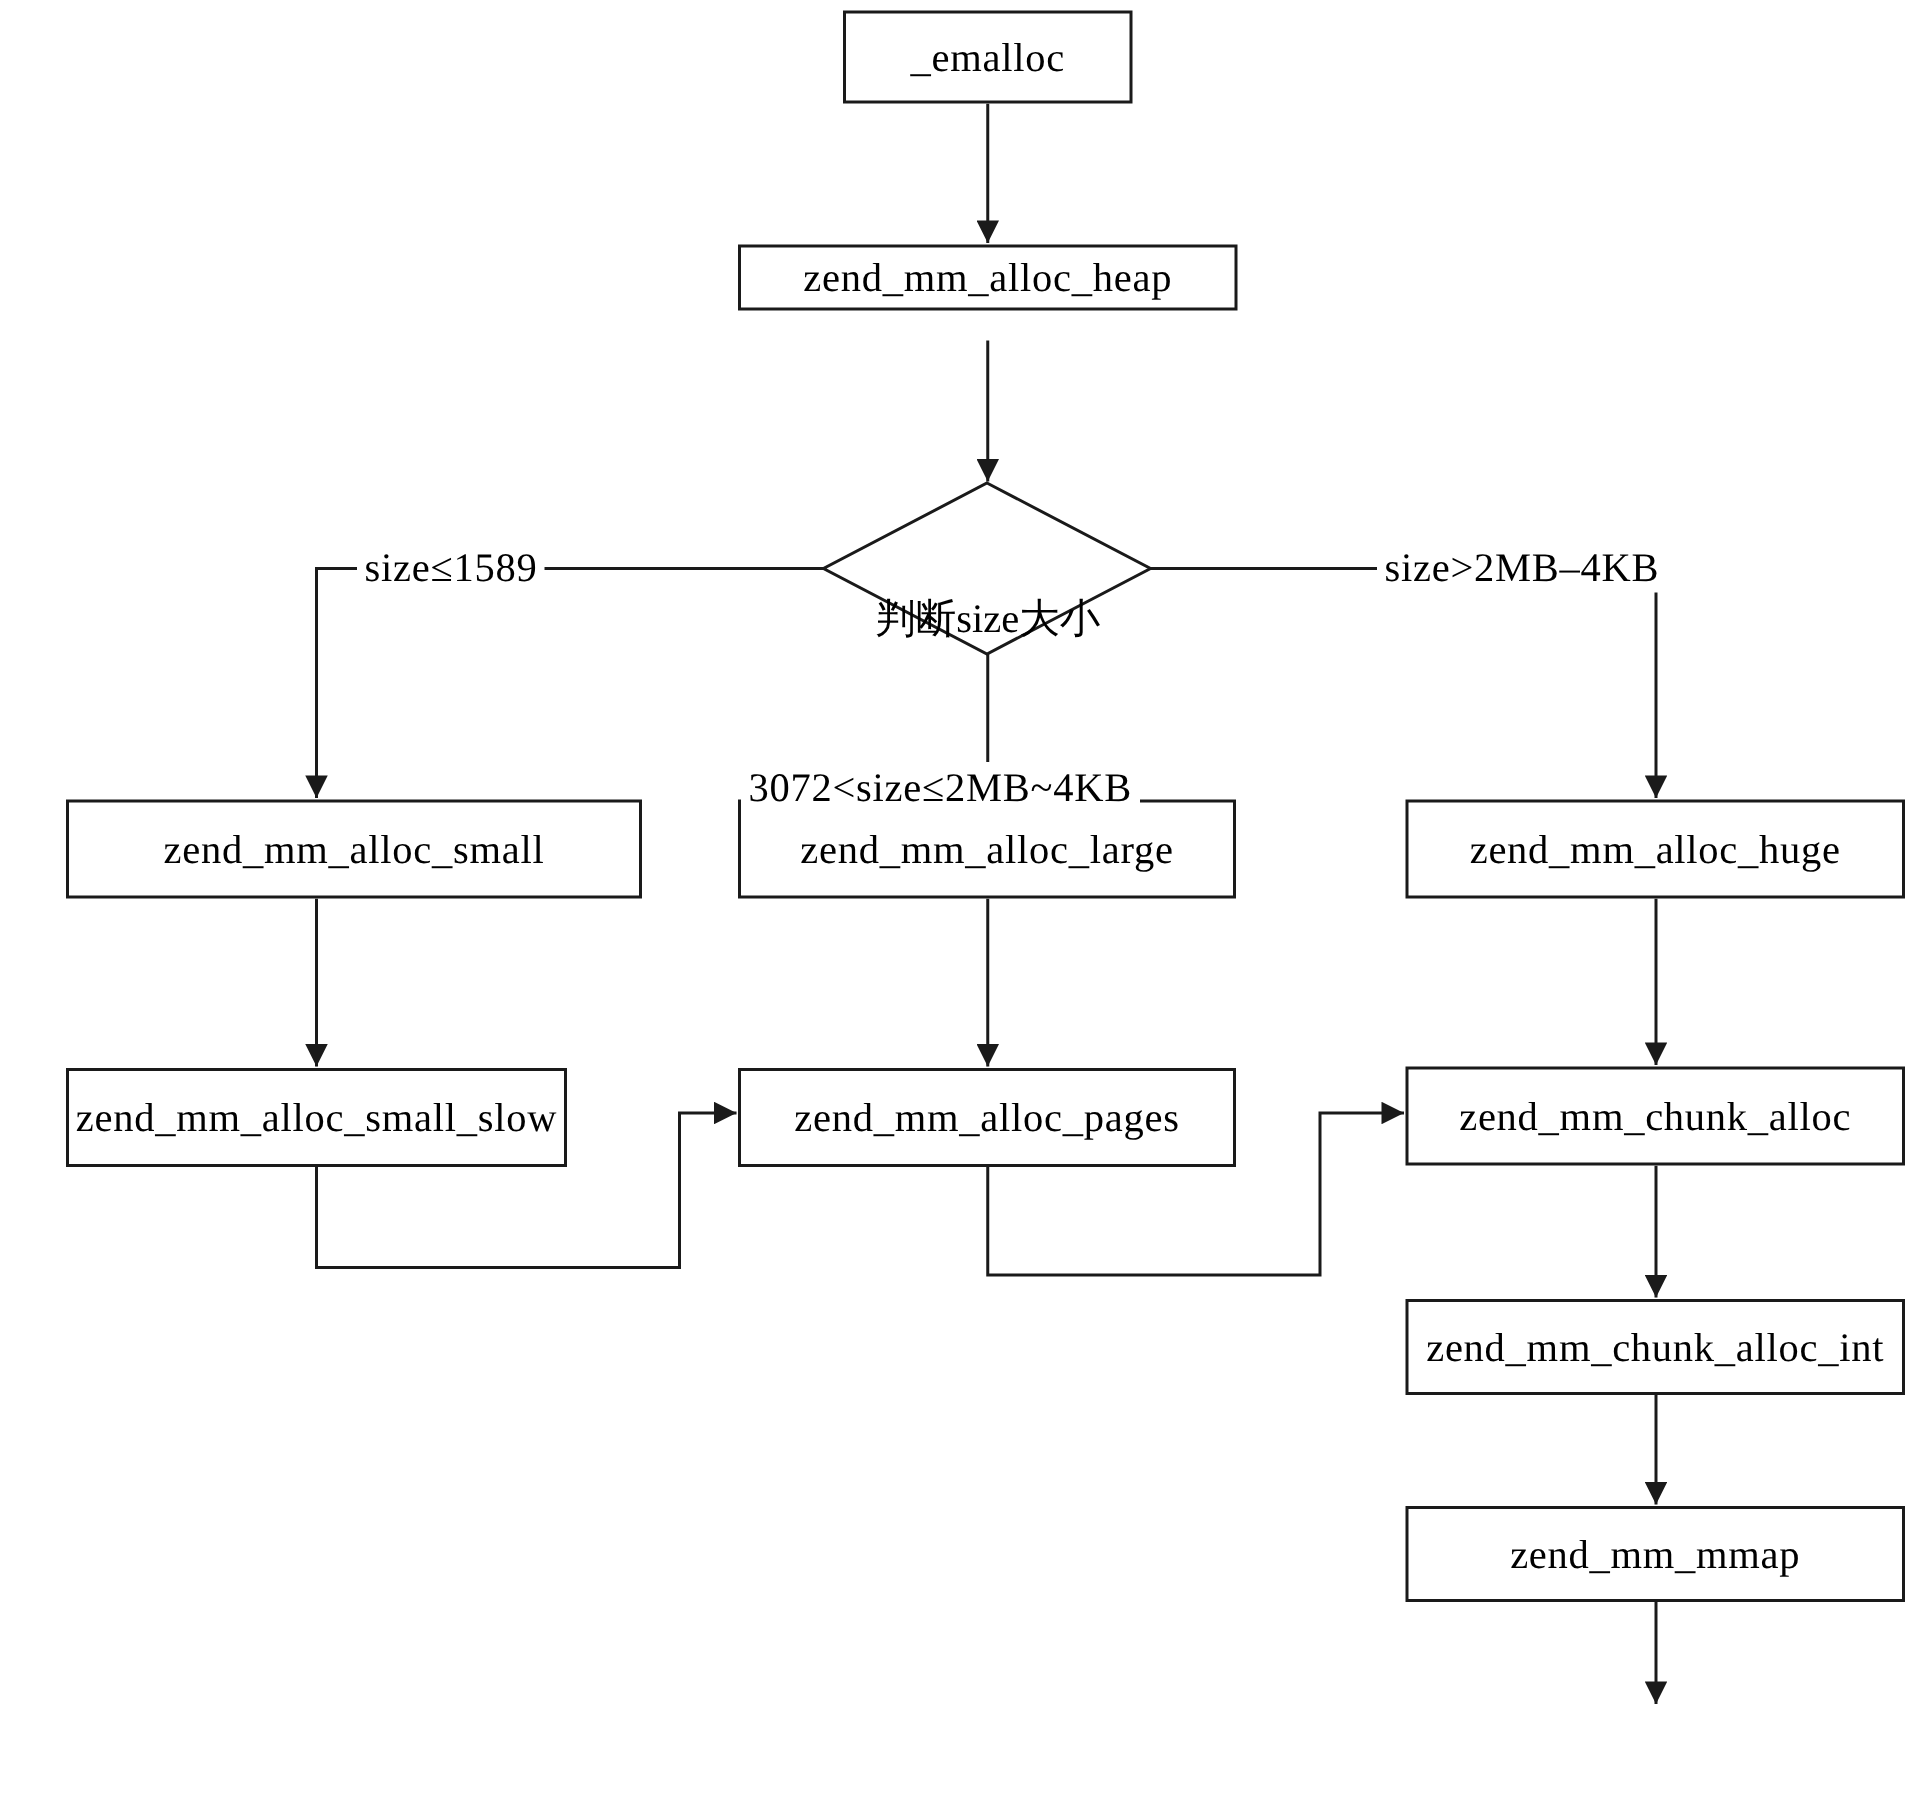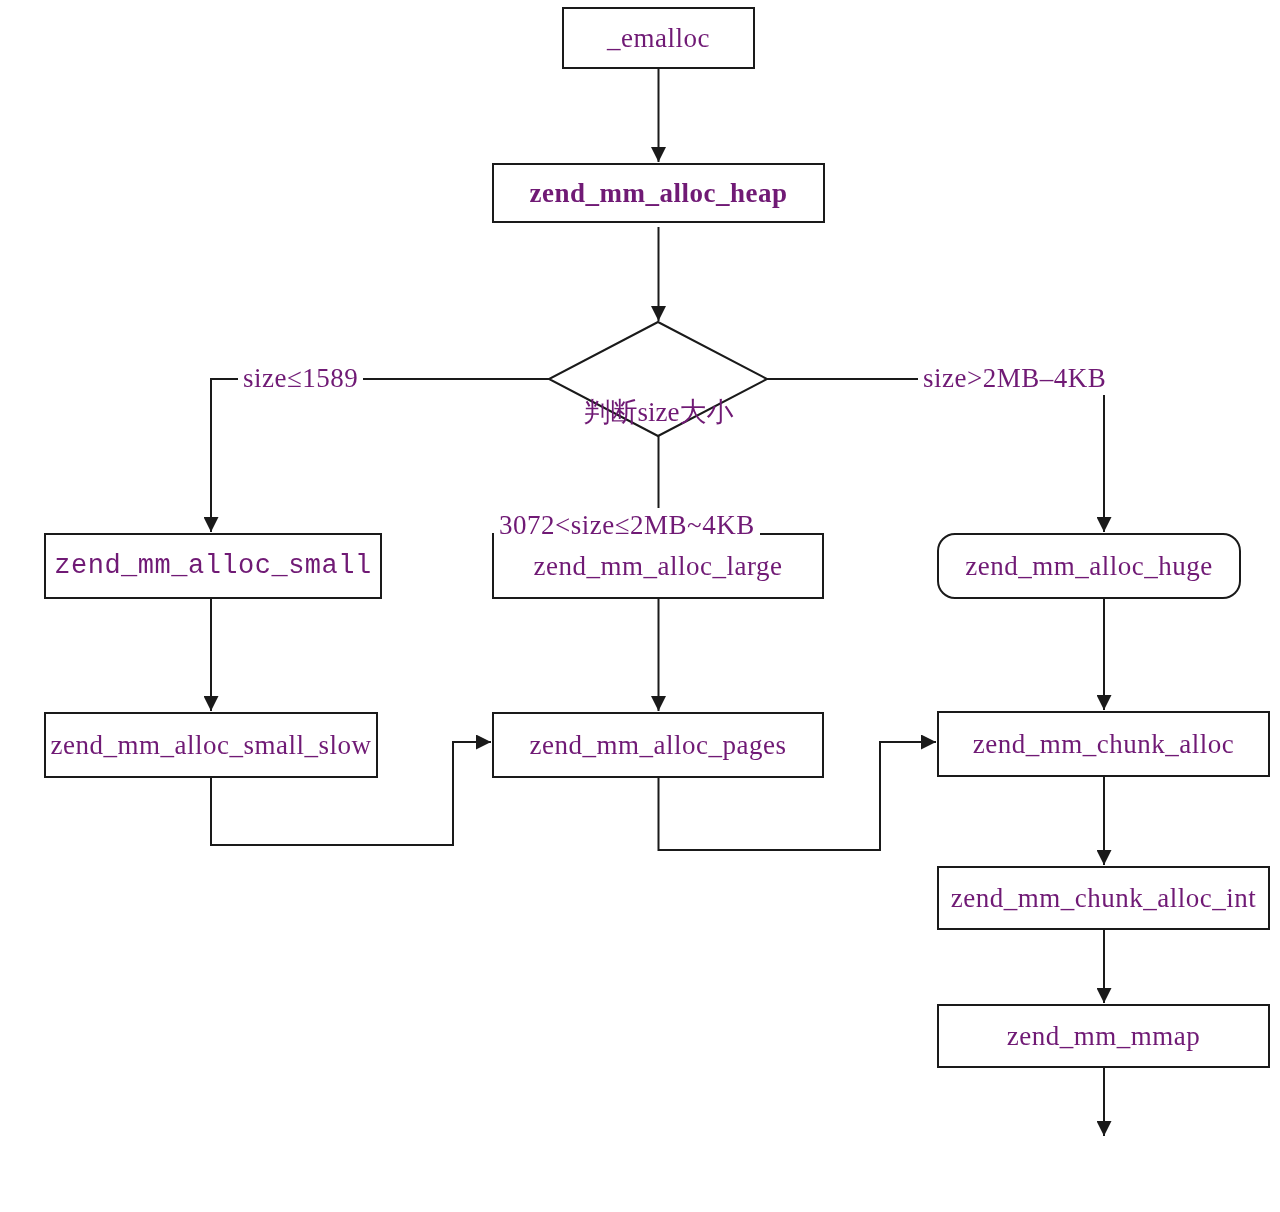--- a/index.html
+++ b/index.html
@@ -6,21 +6,21 @@
     margin: 0;
     padding: 0;
     background: #ffffff;
   }
   .canvas {
     position: relative;
     width: 1280px;
     height: 1212px;
     background: #ffffff;
     font-family: "Liberation Serif", "DejaVu Serif", serif;
-    color: #701a75;
+    color: #000000;
     overflow: hidden;
   }
   .connector-layer {
     position: absolute;
     left: 0;
     top: 0;
     width: 1280px;
     height: 1212px;
     z-index: 1;
   }
@@ -32,26 +32,26 @@
     display: flex;
     align-items: center;
     justify-content: center;
     font-size: 27px;
     letter-spacing: 0.5px;
     white-space: nowrap;
     z-index: 2;
   }
   
   #n-emalloc      { left: 562px; top: 7px;    width: 193px; height: 62px; }
-  #n-heap         { left: 492px; top: 163px;  width: 333px; height: 60px; font-weight: bold; }
-  #n-small        { left: 44px;  top: 533px;  width: 338px; height: 66px; font-family: Liberation Mono, monospace; }
+  #n-heap         { left: 492px; top: 163px;  width: 333px; height: 44px; }
+  #n-small        { left: 44px;  top: 533px;  width: 384px; height: 66px; }
   #n-small-slow   { left: 44px;  top: 712px;  width: 334px; height: 66px; }
   #n-large        { left: 492px; top: 533px;  width: 332px; height: 66px; }
   #n-pages        { left: 492px; top: 712px;  width: 332px; height: 66px; }
-  #n-huge         { left: 937px; top: 533px;  width: 304px; height: 66px; border-radius: 18px; }
+  #n-huge         { left: 937px; top: 533px;  width: 333px; height: 66px; }
   #n-chunk        { left: 937px; top: 711px;  width: 333px; height: 66px; }
   #n-chunk-int    { left: 937px; top: 866px;  width: 333px; height: 64px; }
   #n-zmmap        { left: 937px; top: 1004px; width: 333px; height: 64px; }
   #n-mmap         { left: 1008px;top: 1137px; width: 193px; height: 64px; }
 
   .diamond-label {
     position: absolute;
     left: 549px;
     top: 362px;
     width: 219px;

